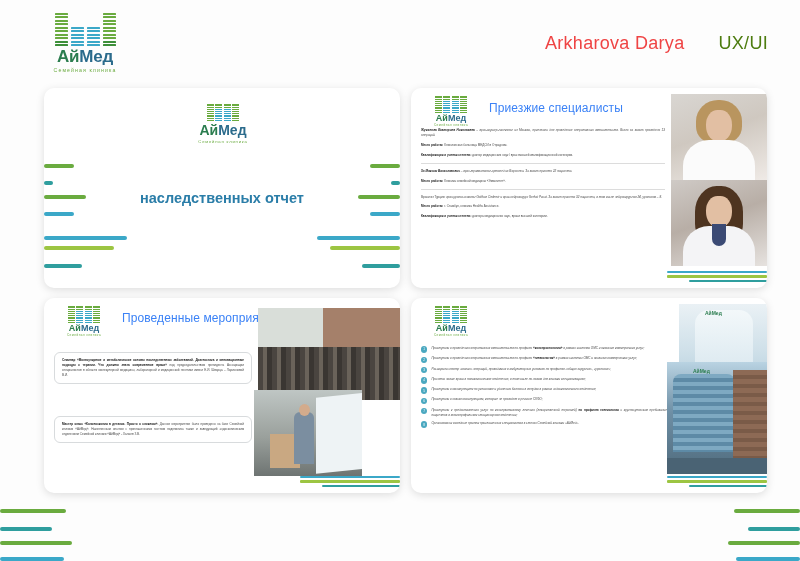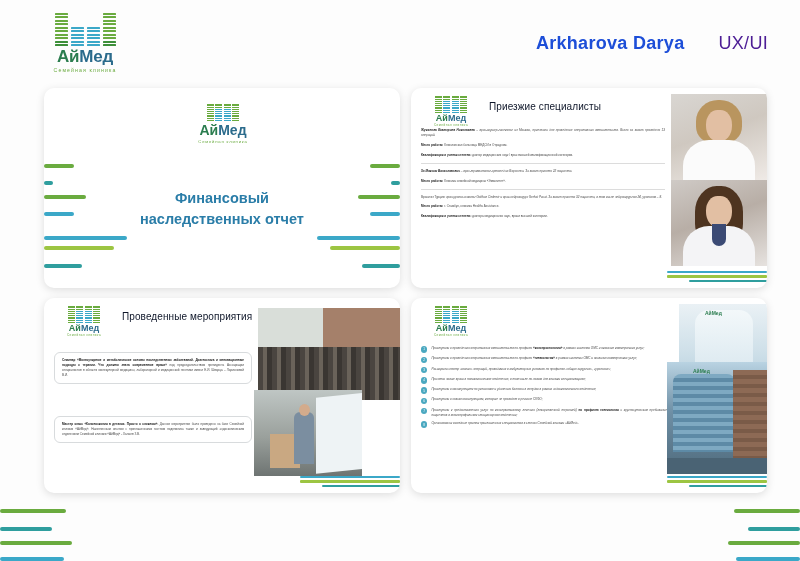--- a/index.html
+++ b/index.html
@@ -17,22 +17,22 @@
   .brand-mark { display: flex; justify-content: center; gap: 3px; height: 34px; align-items: flex-end; }
   .bar-col { display: flex; flex-direction: column; gap: 1.5px; width: 13px; }
   .bar-col i { display: block; height: 2px; background: #6aab3f; border-radius: 0.5px; }
   .bar-col i.blue { background: #3ba8c8; }
   .bar-col i.dark { background: #3d8f3a; }
   .bar-col.short i:nth-child(-n+4) { opacity: 0; }
   .brand-name { font-size: 17px; font-weight: bold; color: #2b7d4f; letter-spacing: -0.2px; margin-top: 2px; line-height: 1.05; }
   .brand-name .b2 { color: #2b6b8c; }
   .brand-sub { font-size: 5.2px; color: #6aab3f; letter-spacing: 1.1px; margin-top: 1px; }
   .header-right { position: absolute; right: 32px; top: 33px; display: flex; align-items: baseline; gap: 34px; }
-  .author { font-size: 18px; color: #1d4ed8; font-weight: 700; letter-spacing: 0.3px; }
-  .role { font-size: 18px; color: #4c1d95; font-weight: 400; letter-spacing: 0.3px; }
+  .author { font-size: 18px; color: #ef4444; font-weight: 400; letter-spacing: 0.3px; }
+  .role { font-size: 18px; color: #4d7c0f; font-weight: 400; letter-spacing: 0.3px; }
 
   
   .slide {
     position: absolute; background: #ffffff; border-radius: 10px;
     box-shadow: 0 2px 9px rgba(0,0,0,0.13);
     overflow: hidden;
   }
   .s1 { left: 44px;  top: 88px;  width: 356px; height: 200px; }
   .s2 { left: 411px; top: 88px;  width: 356px; height: 200px; }
   .s3 { left: 44px;  top: 298px; width: 356px; height: 195px; }
@@ -54,21 +54,21 @@
   .s1 .big-name .b2 { color: #2b6b8c; }
   .s1 .big-sub { font-size: 4.2px; color: #6aab3f; letter-spacing: 0.8px; margin-top: 1px; }
   .title-text {
     position: absolute; left: 0; right: 0; top: 100px;
     text-align: center; color: #2a7da8;
     font-size: 14.5px; font-weight: bold; line-height: 1.45;
   }
   .deco { position: absolute; border-radius: 2px; height: 4px; }
   .deco.l { left: 0; }
   .deco.r { right: 0; }
-  .slide-title { position: absolute; left: 78px; top: 13px; font-size: 10px; color: #0f172a; font-weight: 400; letter-spacing: 0.1px; }
+  .slide-title { position: absolute; left: 78px; top: 13px; font-size: 12px; color: #3b82f6; font-weight: 400; letter-spacing: 0.1px; }
 
   
   .doc-text { position: absolute; left: 10px; top: 40px; width: 244px; font-size: 3.05px; line-height: 1.62; color: #4a4a4a; text-align: justify; }
   .doc-block { margin-bottom: 5px; }
   .doc-block b { color: #1a1a1a; }
   .doc-block i { font-style: italic; }
   .doc-sep { border-top: 0.5px solid #dcdcdc; margin: 4px 0 5px 0; }
   .photos { position: absolute; right: 0; top: 6px; width: 96px; }
   .photo { width: 96px; height: 86px; position: relative; overflow: hidden; }
   .photo.p1 { background: linear-gradient(160deg,#d9d6d2 0%,#cfc8c0 45%,#efeae6 100%); }
@@ -255,21 +255,20 @@
       <div class="deco r" style="top:76px; width:30px; background:#6aab3f;"></div>
       <div class="deco r" style="top:93px; width:9px;  background:#2f9e9e;"></div>
       <div class="deco r" style="top:107px; width:42px; background:#6aab3f;"></div>
       <div class="deco r" style="top:124px; width:30px; background:#3ba8c8;"></div>
       <div class="deco r" style="top:148px; width:83px; background:#3ba8c8;"></div>
       <div class="deco r" style="top:158px; width:70px; background:#9cc542;"></div>
       <div class="deco r" style="top:176px; width:38px; background:#2f9e9e;"></div>
     </div>
 
     <div class="title-text">
-      <div>Финансовый</div>
       <div>наследственных отчет</div>
     </div>
   </div>
 
   <div class="slide s2">
     <div class="mini-logo" style="left:10px; top:8px;">
       <div class="mini-mark">
         <div class="mini-col">
             <i></i>
             <i></i>

